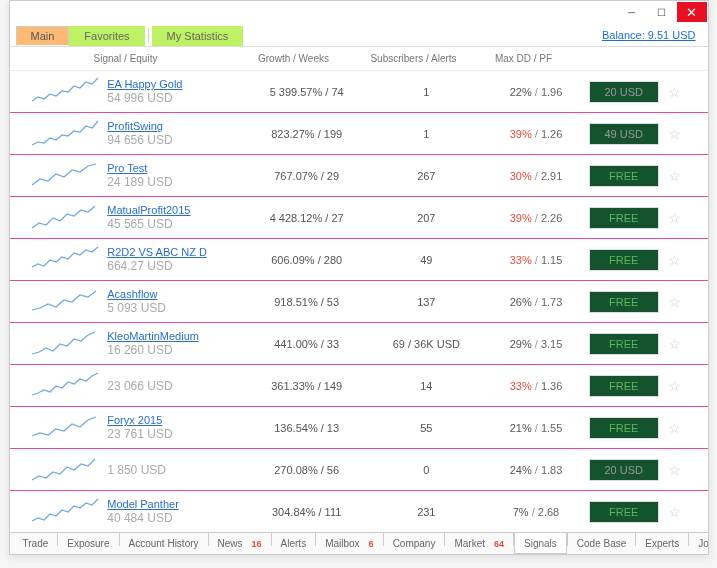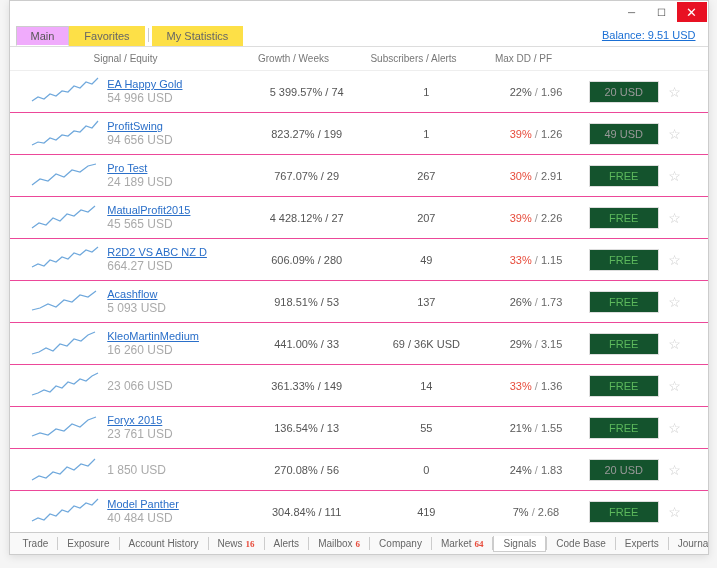--- a/index.html
+++ b/index.html
@@ -4,22 +4,22 @@
 <style>
 * { box-sizing: border-box; margin: 0; padding: 0; }
 body { font-family: 'Segoe UI', Tahoma, sans-serif; font-size: 11px; background: #f5f5f5; width: 717px; height: 568px; position: relative; color: #555; }
 .window { background: #fff; border: 1px solid #ccc; width: 700px; height: 555px; margin: 0 auto; position: relative; display: flex; flex-direction: column; box-shadow: 0 2px 8px rgba(0,0,0,0.1); }
 .titlebar { height: 22px; display: flex; justify-content: flex-end; align-items: center; }
 .winbtn { width: 30px; height: 20px; display: flex; align-items: center; justify-content: center; font-size: 10px; }
 .winbtn.close { background: #e81123; color: #fff; font-size: 13px; margin-right: 1px; }
 .winbtn.max, .winbtn.min { color: #444; }
 .tabrow { display: flex; align-items: center; border-bottom: 1px solid #ddd; padding: 0 6px; height: 24px; position: relative; }
 .tabs { display: flex; gap: 0; }
-.tab { padding: 3px 14px; border: 1px solid #ccc; border-bottom: none; background: #fde047; font-size: 11px; cursor: pointer; position: relative; bottom: -1px; }
-.tab.active { background: #f0abfc; border-bottom: 1px solid #fff; }
+.tab { padding: 3px 14px; border: 1px solid #ccc; border-bottom: none; background: #bef264; font-size: 11px; cursor: pointer; position: relative; bottom: -1px; }
+.tab.active { background: #fdba74; border-bottom: 1px solid #fff; }
 .tab:not(.active) { border-color: transparent; color: #666; }
 .tabsep { border-left: 1px solid #ccc; height: 14px; margin: 0 3px; align-self: center; }
 .balance { margin-left: auto; color: #1a6fd4; text-decoration: underline; font-size: 11px; padding-right: 6px; }
 .header-row { display: flex; align-items: center; height: 24px; border-bottom: 1px solid #eee; padding: 0 6px; font-size: 10px; color: #777; }
 .col-chart { width: 78px; }
 .col-signal { width: 140px; }
 .col-growth { width: 120px; text-align: center; }
 .col-subs { width: 120px; text-align: center; }
 .col-dd { width: 100px; text-align: center; }
 .col-price { width: 76px; text-align: center; }
@@ -36,25 +36,25 @@
 .subs-cell { width: 120px; text-align: center; font-size: 11px; color: #555; }
 .dd-cell { width: 100px; text-align: center; font-size: 11px; }
 .dd-val.red { color: #e74c3c; }
 .dd-val { color: #555; }
 .dd-sep { color: #999; }
 .pf-val { color: #666; }
 .price-btn { width: 70px; height: 22px; border: 1px solid #ddd; background: #14532d; display: inline-flex; align-items: center; justify-content: center; font-size: 11px; cursor: pointer; }
 .price-btn.free { color: #5cb85c; }
 .price-btn.paid { color: #999; }
 .star { width: 26px; text-align: center; color: #ccc; font-size: 14px; cursor: pointer; }
-.bottom-tabs { height: 22px; display: flex; align-items: center; border-top: 1px solid #ccc; padding: 0 4px; background: #f9f9f9; overflow: hidden; }
+.bottom-tabs { height: 22px; display: flex; border-top: 1px solid #ccc; padding: 0 4px; background: #f9f9f9; overflow: hidden; }
 .btab { padding: 2px 9px; font-size: 10px; color: #666; cursor: pointer; white-space: nowrap; display: flex; align-items: center; }
 .btab.active { background: #fff; border: 1px solid #ccc; border-top: none; }
 .bsep { border-left: 1px solid #ccc; height: 13px; }
-.badge { color: #e74c3c; font-size: 9px; margin-left: 3px; font-weight: bold; font-family: Liberation Serif, serif; }
+.badge { color: #e74c3c; font-size: 9px; margin-left: 9px; font-weight: bold; }
 </style>
 </head>
 <body>
 
 <div class="window">
   <div class="titlebar">
     <div class="winbtn min">─</div>
     <div class="winbtn max">☐</div>
     <div class="winbtn close">✕</div>
   </div>
@@ -220,21 +220,21 @@
       </div>
       <div class="row">
         <div class="chart"><svg viewBox="0 0 70 30">
             <path d="M2,26 L8,23 L14,25 L20,19 L26,21 L32,15 L38,17 L44,11 L50,13 L56,8 L62,10 L68,4"></path>
           </svg></div>
         <div class="signal-cell">
           <a class="signal-name">Model Panther</a>
           <span class="equity">40 484 USD</span>
         </div>
         <div class="growth-cell">304.84% / 111</div>
-        <div class="subs-cell">419</div>
+        <div class="subs-cell">231</div>
         <div class="dd-cell"><span class="dd-val">7%</span> <span class="dd-sep">/</span> <span class="pf-val">2.68</span></div>
         <div class="col-price"><div class="price-btn free">FREE</div></div>
         <div class="star">☆</div>
       </div>
     </div>
 
   <div class="bottom-tabs" id="bottom-tabs">
       <div class="btab">
         <span>Trade</span>
       </div>

